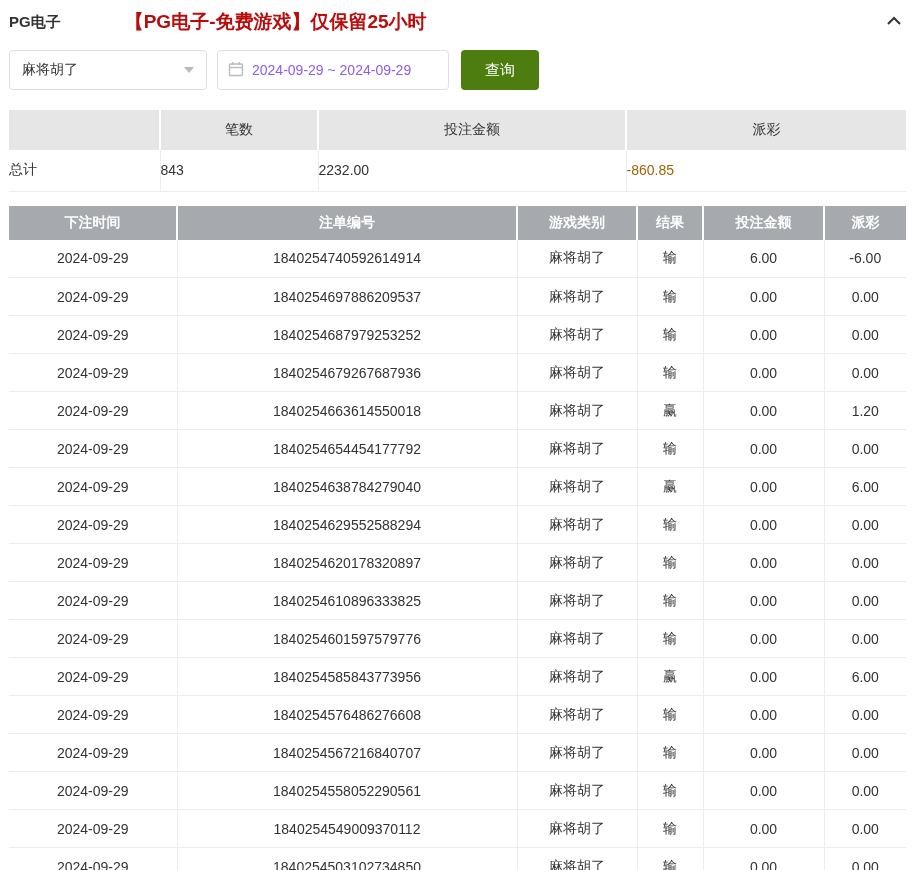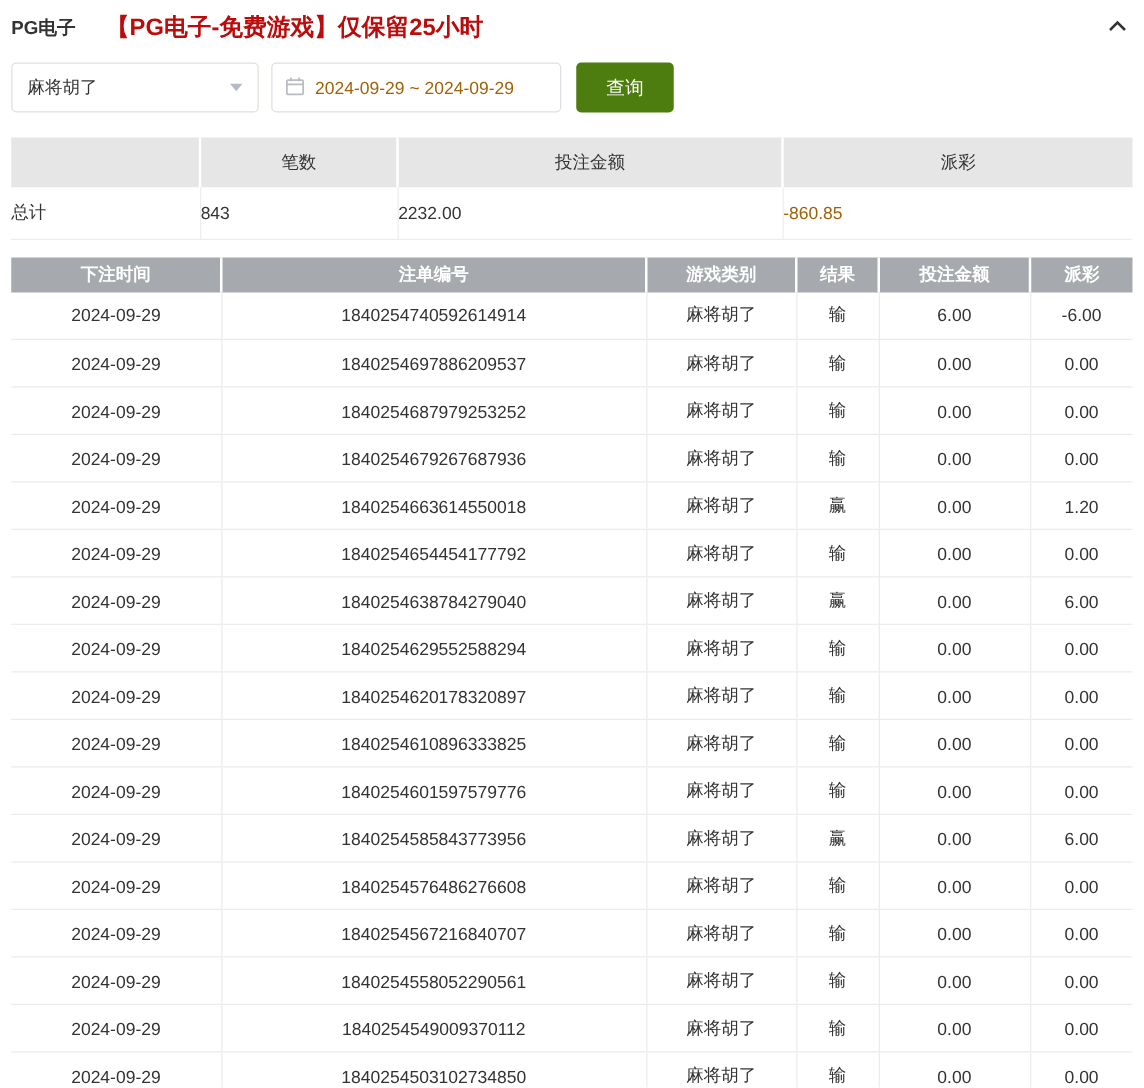--- a/index.html
+++ b/index.html
@@ -9,20 +9,21 @@
     font-size: 14px;
     color: #333;
     padding: 0 9px;
   }
 
   
   .page-header {
     display: flex;
     align-items: center;
     height: 44px;
+    gap: 40px;
   }
   .page-title { font-size: 15px; font-weight: bold; color: #333; }
   .page-notice { font-size: 19px; font-weight: bold; margin-left: 24px; }
   .collapse-btn {
     margin-left: auto;
     width: 24px; height: 24px;
     display: flex; align-items: center; justify-content: center;
     cursor: pointer;
     background: none; border: none;
   }
@@ -46,21 +47,21 @@
   }
   .date-box {
     width: 232px; height: 40px;
     border: 1px solid #dcdfe6; border-radius: 4px;
     display: flex; align-items: center;
     padding: 0 10px;
     margin-left: 10px;
     background: #fff;
     cursor: pointer;
   }
-  .date-box .date-text { margin-left: 8px; color: #a16207; }
+  .date-box .date-text { margin-left: 8px; color: #8b5cf6; }
   .quick-group { display: flex; margin-left: 10px; }
   .quick-btn {
     min-width: 78px; height: 40px;
     background: #fff;
     border: 1px solid #dcdfe6;
     color: #c0c4cc;
     font-size: 15px;
     cursor: pointer;
     margin-right: 2px;
   }
@@ -95,21 +96,21 @@
     height: 41px;
     text-align: left;
     background: #fff;
     border-right: 1px solid #ededed;
     border-bottom: 1px solid #ededed;
   }
   .summary-table td:last-child { border-right: none; }
 
   
   .main-table th {
-    height: 28px;
+    height: 34px;
     background: #a6a9ad;
     color: #fff;
     font-weight: bold;
     font-size: 14px;
     border-right: 2px solid #fff;
     text-align: center;
   }
   .main-table th:last-child { border-right: none; }
   .main-table td {
     height: 38px;

